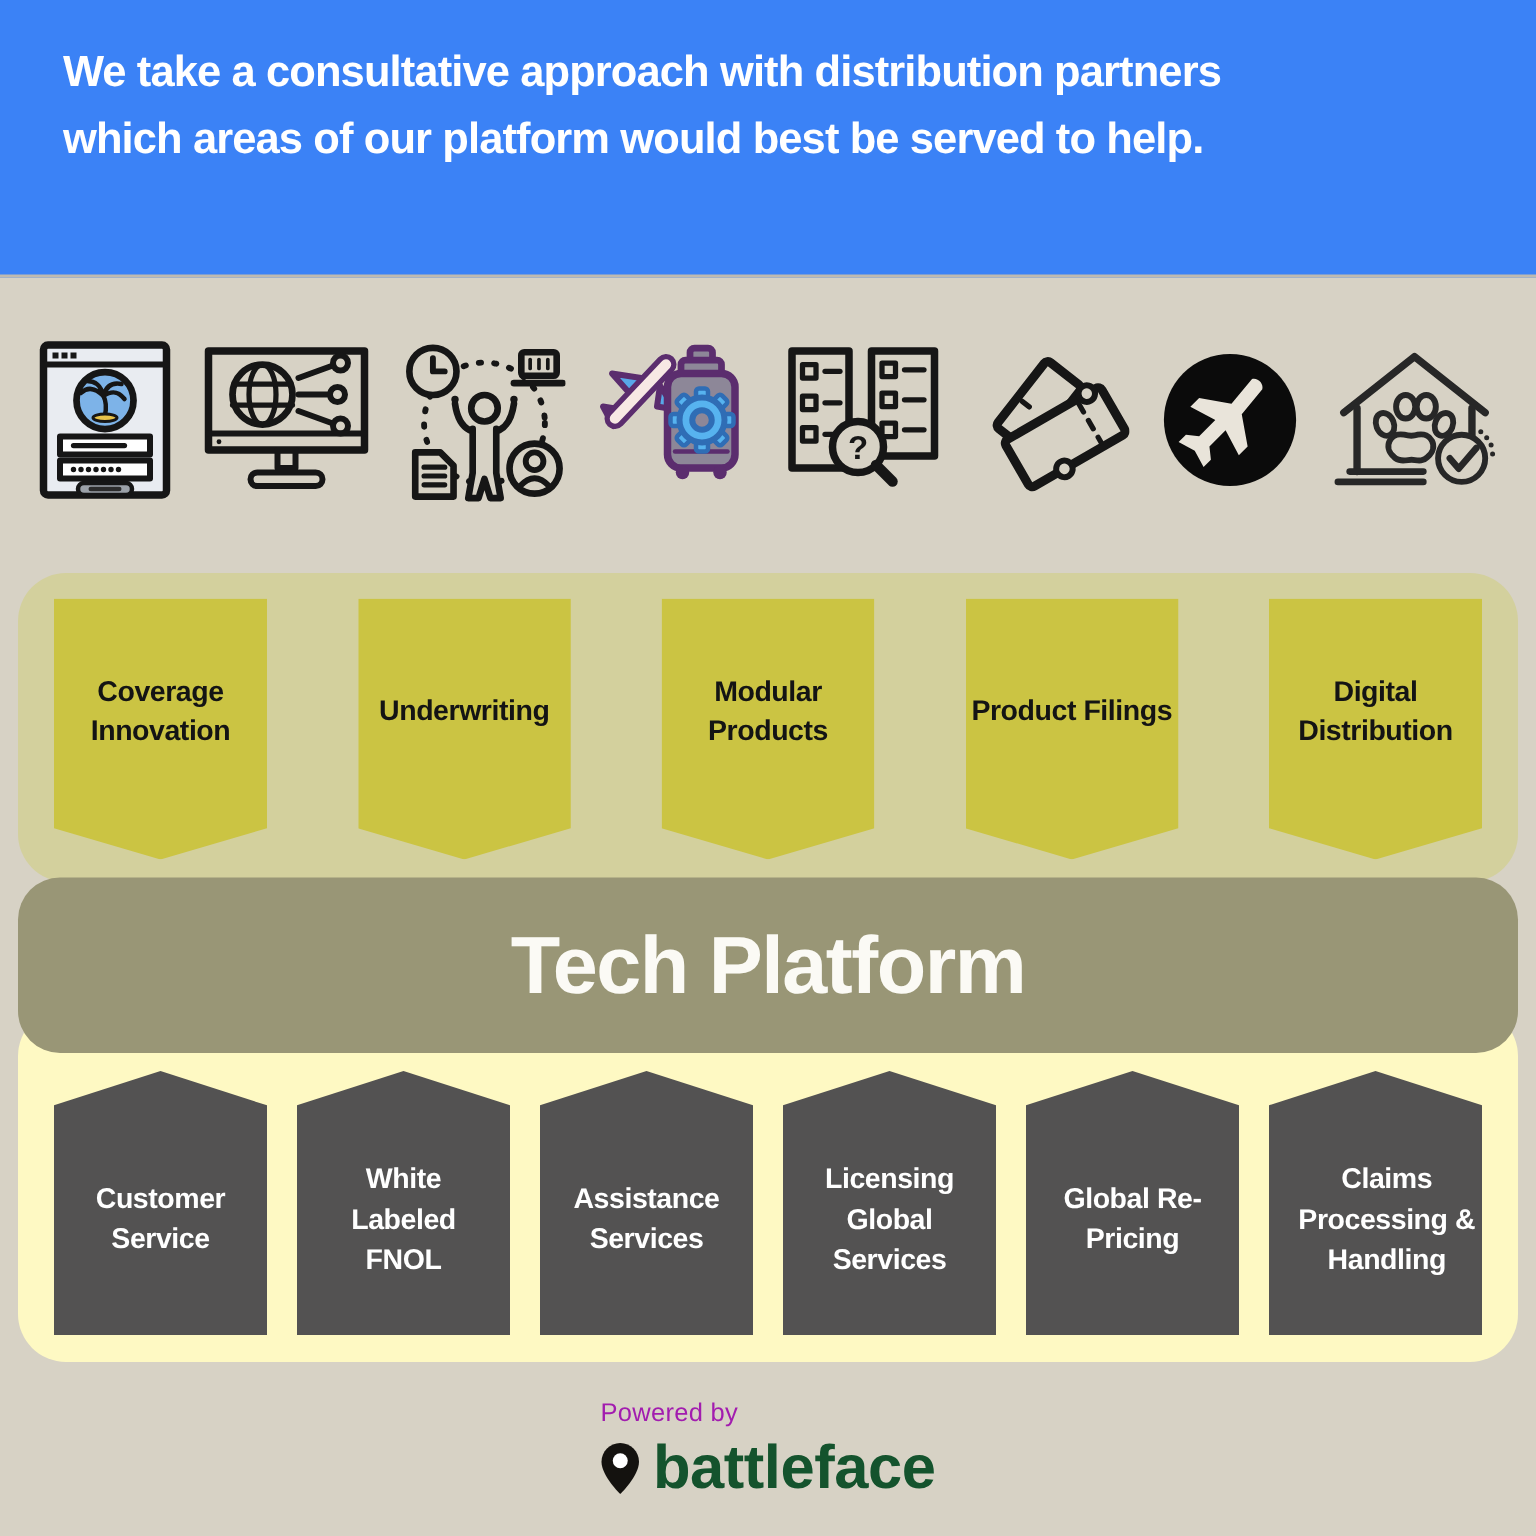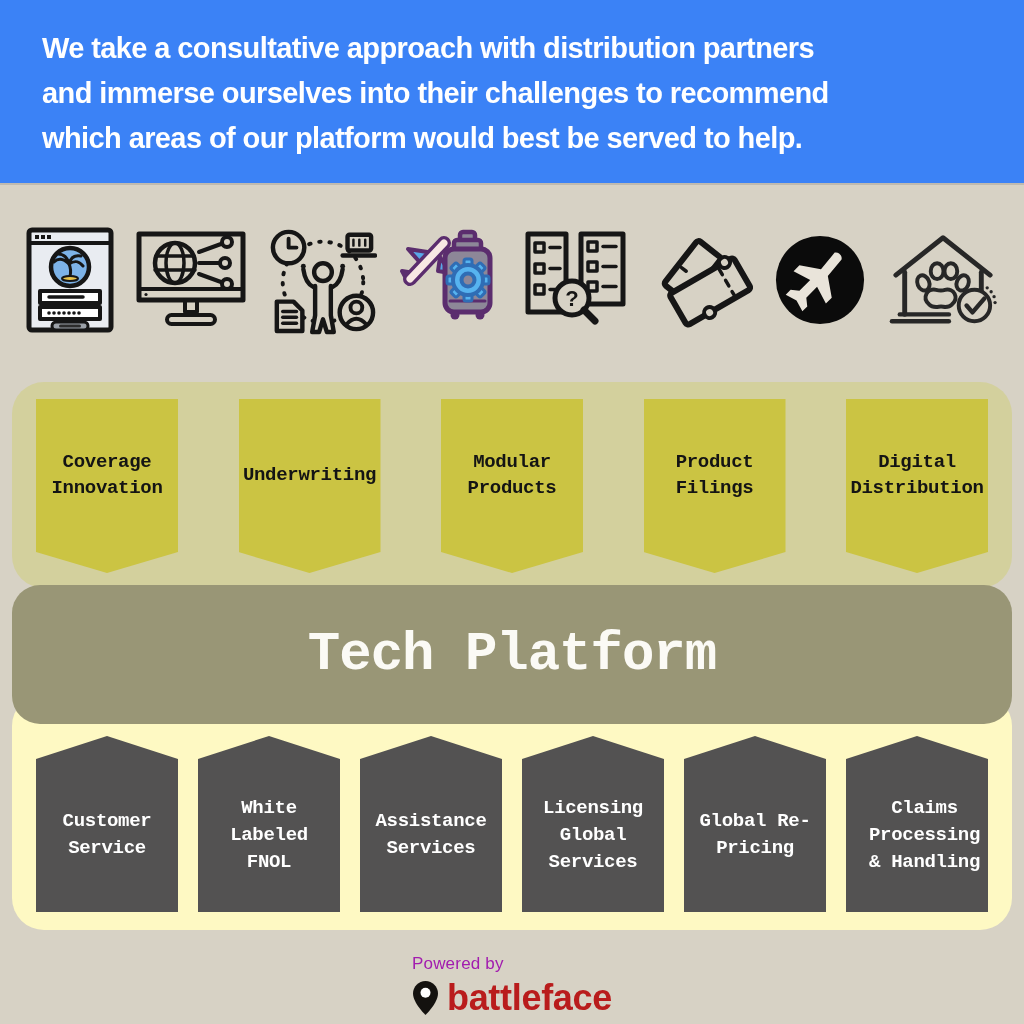--- a/index.html
+++ b/index.html
@@ -30,21 +30,21 @@
   .icons-row{
     margin-top:42px;
     height:106px;
     display:flex;
     align-items:center;
     justify-content:space-between;
     padding:0 26px;
   }
   .icon-box{display:flex;align-items:center;justify-content:center;}
   
-  .band{margin:0 12px;box-sizing:border-box;font-family:Liberation Mono, monospace;}
+  .band{margin:0 12px;box-sizing:border-box;}
   .band-capabilities{
     margin-top:49px;
     height:206px;
     background:#d3d09d;
     border-radius:32px;
     display:flex;
     justify-content:space-between;
     align-items:flex-start;
     padding:17px 24px 0;
     position:relative;
@@ -58,21 +58,21 @@
     text-align:center;
     font-weight:bold;font-size:19px;line-height:26px;
     letter-spacing:-0.3px;
     color:#141414;
     padding:0 4px 22px;
     box-sizing:border-box;
   }
   
   .band-tech{
     margin-top:-3px;
-    height:139px;
+    height:117px;
     background:#999676;
     border-radius:28px;
     position:relative;
     z-index:3;
     display:flex;align-items:center;justify-content:center;
   }
   .band-tech .title{
     color:#fbfaf5;
     font-size:54px;
     font-weight:bold;
@@ -110,30 +110,29 @@
   .footer{
     margin-top:24px;
     display:flex;flex-direction:column;align-items:center;
   }
   .footer-inner{display:flex;flex-direction:column;align-items:flex-start;}
   .powered{
     font-size:17px;color:#a21caf;letter-spacing:0.2px;margin-bottom:3px;
   }
   .brand-row{display:flex;align-items:center;gap:8px;}
   .brand-name{
-    font-size:36px;font-weight:bold;color:#b91c1c;letter-spacing:-0.3px;
+    font-size:41px;font-weight:bold;color:#14532d;letter-spacing:-0.3px;
   }
   svg{display:block;}
 </style>
 </head>
 <body>
 
 <div class="header">
   <div class="line">We take a consultative approach with distribution partners</div>
-  <div class="line">and immerse ourselves into their challenges to recommend</div>
   <div class="line">which areas of our platform would best be served to help.</div>
 </div>
 
 <div class="icons-row">
 
   <div class="icon-box">
     <svg width="88" height="106" viewBox="0 0 88 106" fill="none" stroke="#161616" stroke-linecap="round" stroke-linejoin="round">
       <rect x="3" y="3" width="82" height="100" rx="3" fill="#e9ecf1" stroke-width="5"></rect>
       <line x1="3" y1="16" x2="85" y2="16" stroke-width="4"></line>
       <rect x="9" y="8" width="4" height="4" fill="#161616" stroke="none"></rect>

